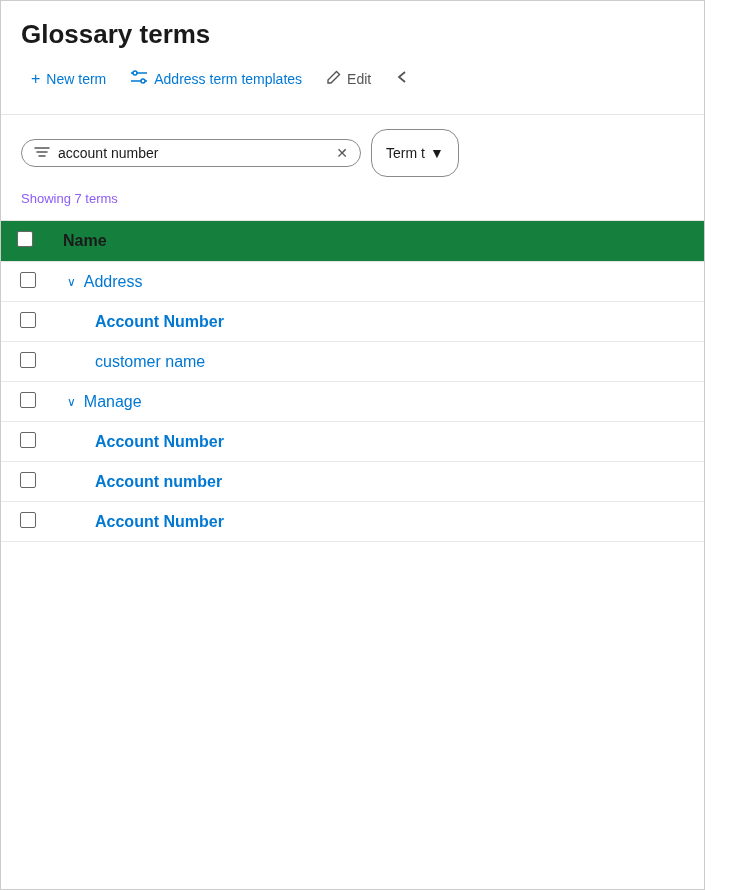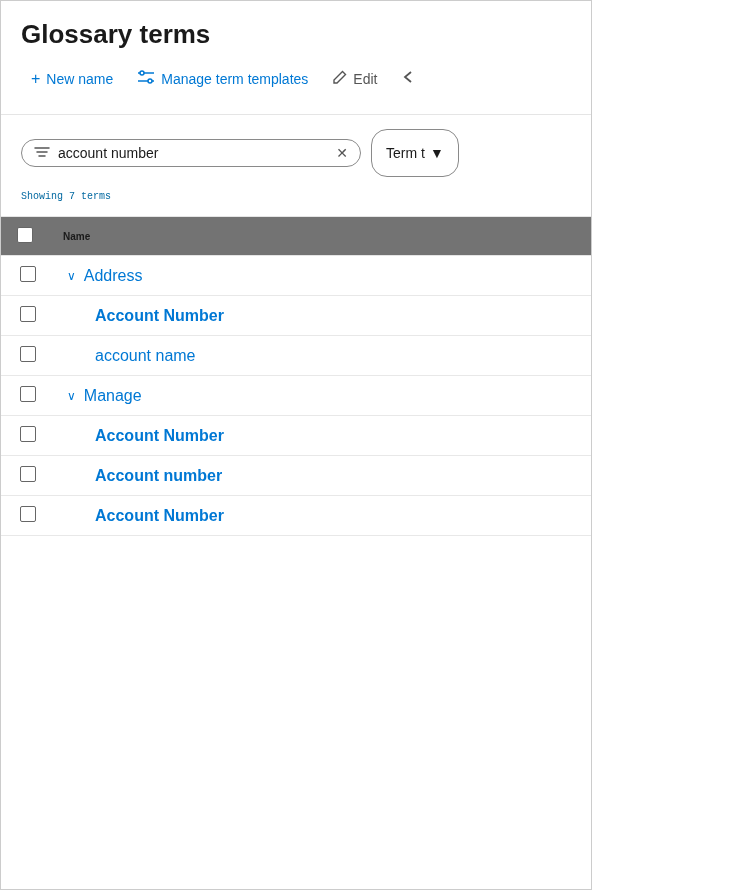--- a/index.html
+++ b/index.html
@@ -10,21 +10,21 @@
 
     body {
       font-family: 'Segoe UI', Arial, sans-serif;
       background: #fff;
       color: #1a1a1a;
       width: 748px;
       min-height: 890px;
     }
 
     .app-container {
-      width: 592px;
+      width: 705px;
       min-height: 890px;
       background: #fff;
       border: 1px solid #ccc;
       overflow: hidden;
     }
 
     
     .page-header {
       padding: 18px 20px 10px 20px;
       border-bottom: 1px solid #e5e5e5;
@@ -137,44 +137,43 @@
       padding: 15px 14px;
       border: 1px solid #8a8a8a;
       border-radius: 16px;
       background: #fff;
       font-size: 14px;
       color: #1a1a1a;
       cursor: pointer;
     }
 
     .showing-count {
-      font-size: 10px;
-      color: #0369a1;
+      font-size: 13px;
+      color: #8b5cf6;
       padding: 4px 0 8px 0;
-      font-family: Liberation Mono, monospace;
     }
 
     
     .terms-table {
       width: 100%;
       border-collapse: collapse;
     }
 
     .table-header-row {
       border-top: 1px solid #e5e5e5;
       border-bottom: 1px solid #e5e5e5;
     }
 
     .table-header-row th {
       padding: 10px 12px;
       text-align: left;
-      font-size: 10px;
+      font-size: 16px;
       font-weight: 600;
       color: #1a1a1a;
-      background: #737373;
+      background: #15803d;
     }
 
     .table-row {
       border-bottom: 1px solid #e8e8e8;
     }
 
     .table-row td {
       padding: 10px 12px;
       font-size: 14px;
       vertical-align: middle;
@@ -240,33 +239,33 @@
 
 <div class="app-container">
 
   <div class="page-header">
     <div class="page-title">Glossary terms</div>
 
     <div class="toolbar">
 
       <button class="toolbar-btn">
         <span class="icon">+</span>
-        <span>New name</span>
+        <span>New term</span>
       </button>
 
       <button class="toolbar-btn">
         <span class="icon">
           <svg width="18" height="16" viewBox="0 0 18 16" fill="none" xmlns="http://www.w3.org/2000/svg">
             <line x1="1" y1="4" x2="17" y2="4" stroke="#0078d4" stroke-width="1.5"></line>
             <circle cx="5" cy="4" r="2" fill="#fff" stroke="#0078d4" stroke-width="1.5"></circle>
             <line x1="1" y1="12" x2="17" y2="12" stroke="#0078d4" stroke-width="1.5"></line>
             <circle cx="13" cy="12" r="2" fill="#fff" stroke="#0078d4" stroke-width="1.5"></circle>
           </svg>
         </span>
-        <span>Manage term templates</span>
+        <span>Address term templates</span>
       </button>
 
       <button class="toolbar-btn edit-btn">
         <span class="icon">
           <svg width="15" height="15" viewBox="0 0 15 15" fill="none" xmlns="http://www.w3.org/2000/svg">
             <path d="M10.5 1.5L13.5 4.5L5 13H2V10L10.5 1.5Z" stroke="#555" stroke-width="1.4" fill="none"></path>
           </svg>
         </span>
         <span>Edit</span>
       </button>
@@ -334,21 +333,21 @@
             <td style="padding-left: 44px;">
               <div class="row-name-cell">
                 <a class="term-link bold-term" href="#">Account Number</a>
               </div>
             </td>
           </tr>
           <tr class="table-row">
             <td class="row-check-cell"><span class="checkbox"></span></td>
             <td style="padding-left: 44px;">
               <div class="row-name-cell">
-                <a class="term-link normal-term" href="#">account name</a>
+                <a class="term-link normal-term" href="#">customer name</a>
               </div>
             </td>
           </tr>
           <tr class="table-row">
             <td class="row-check-cell"><span class="checkbox"></span></td>
             <td style="padding-left: 16px;">
               <div class="row-name-cell">
                 <span class="chevron">∨</span>
                 <a class="term-link normal-term" href="#">Manage</a>
               </div>

